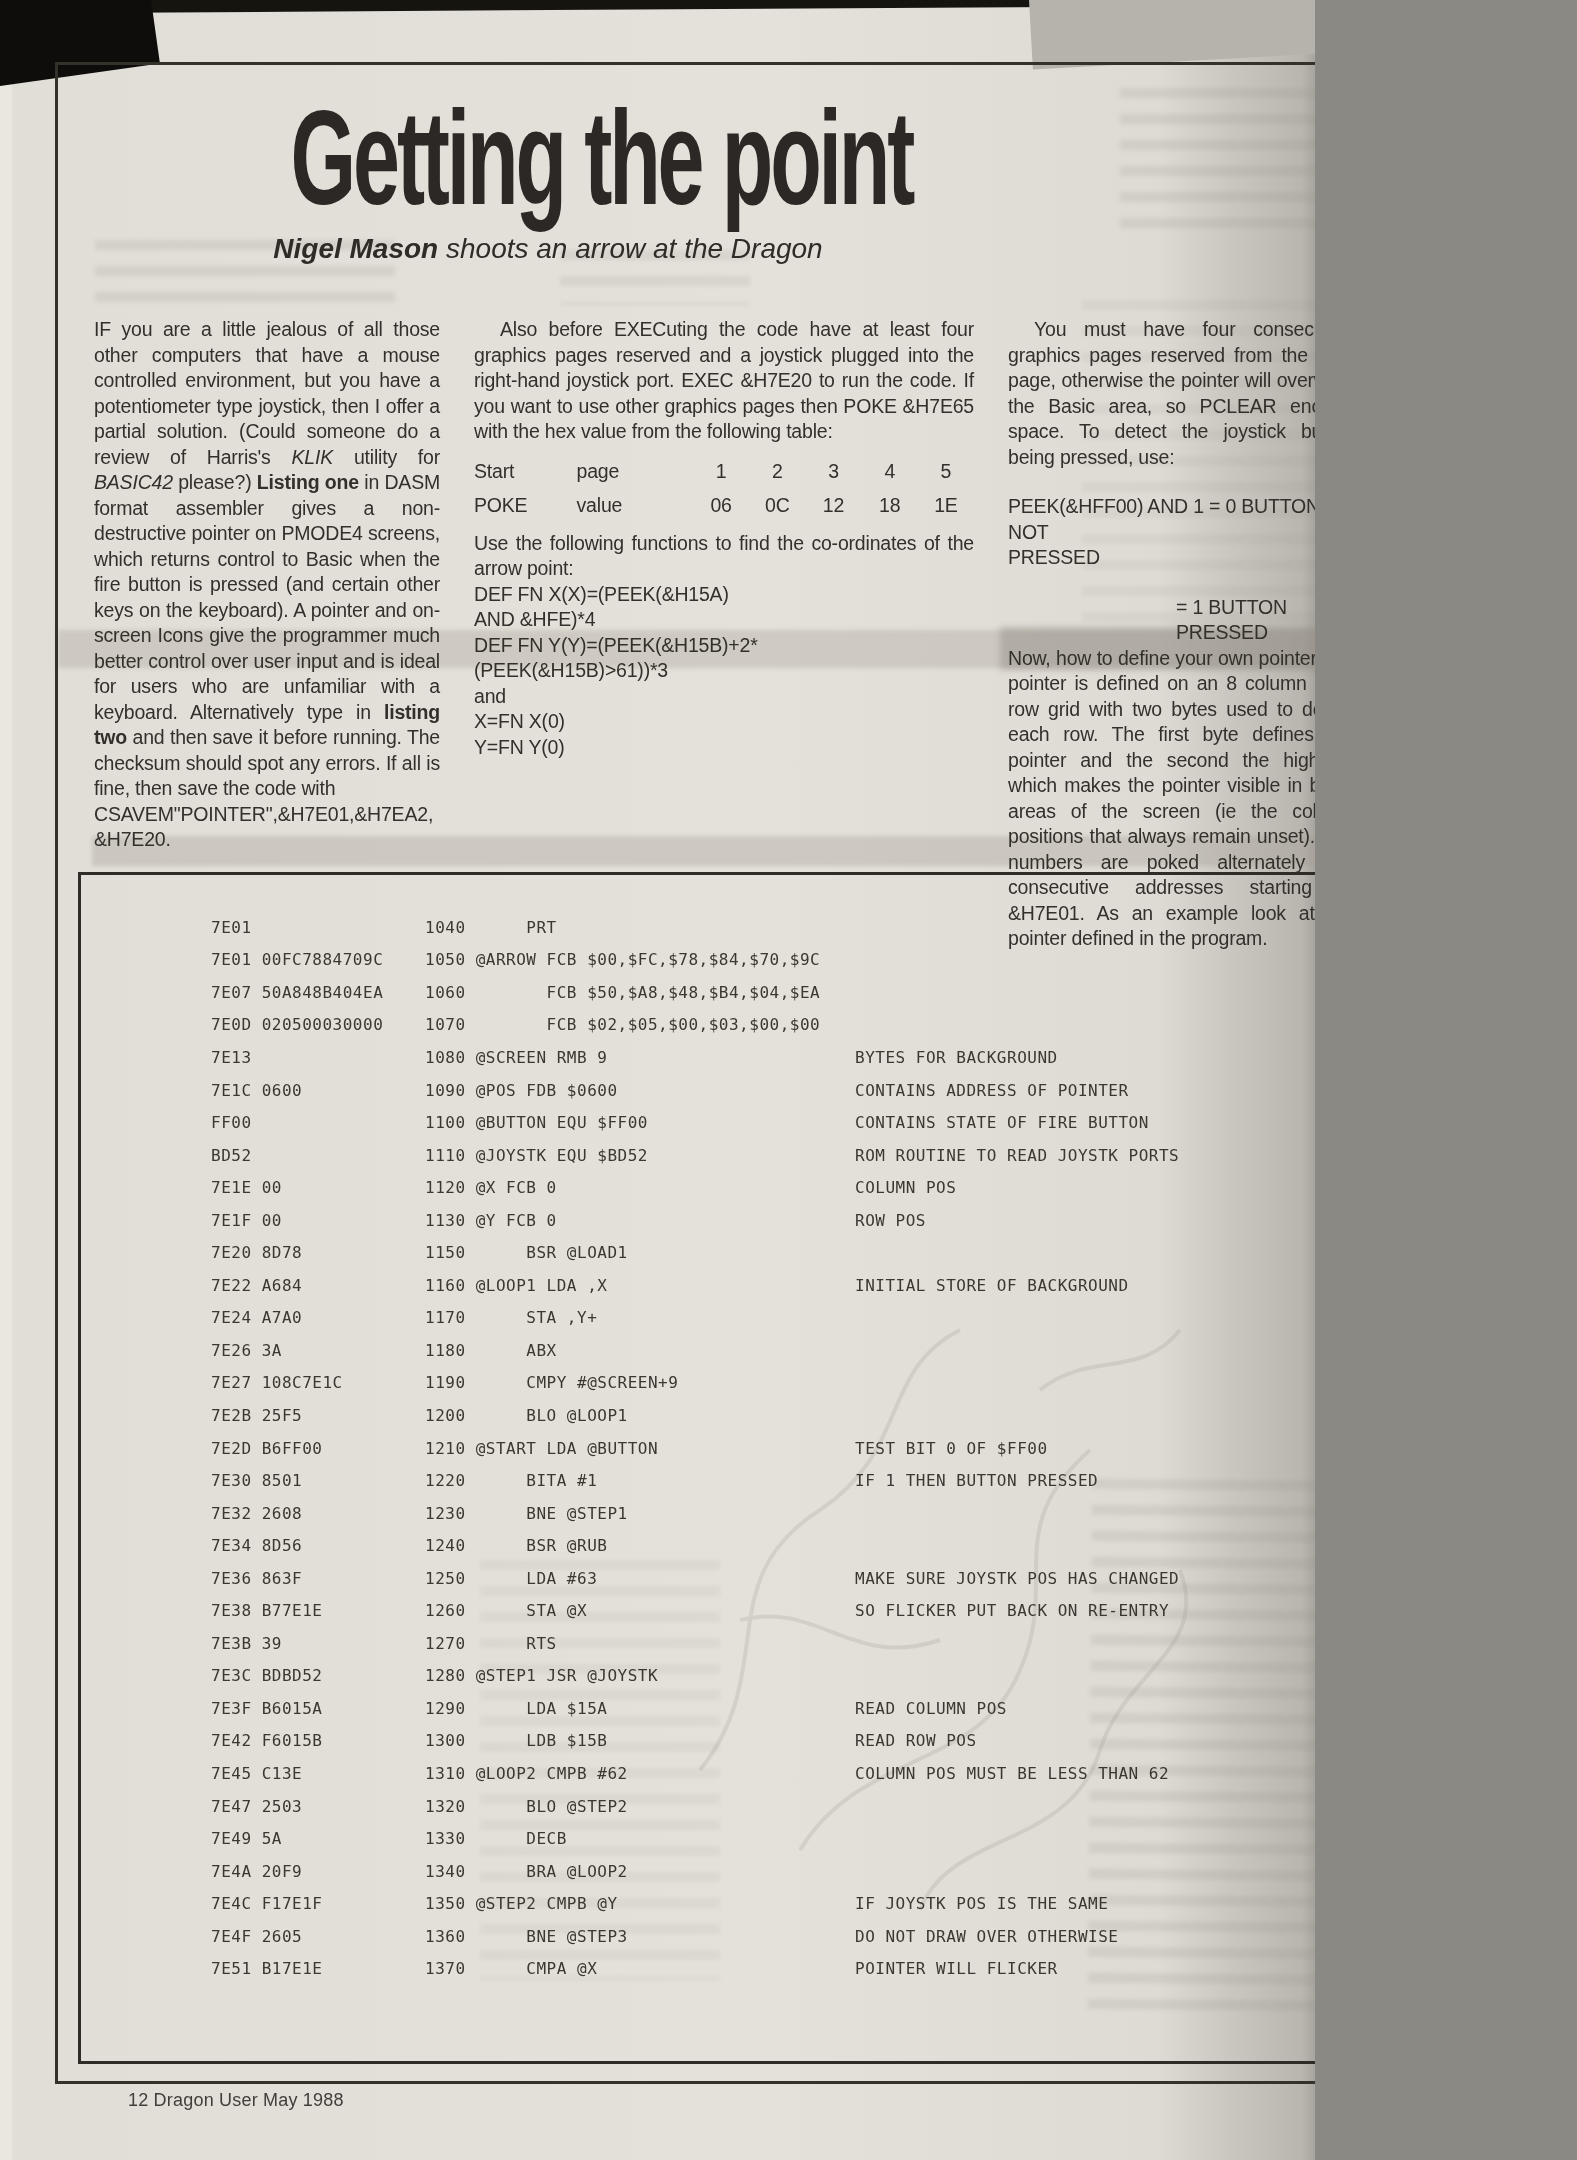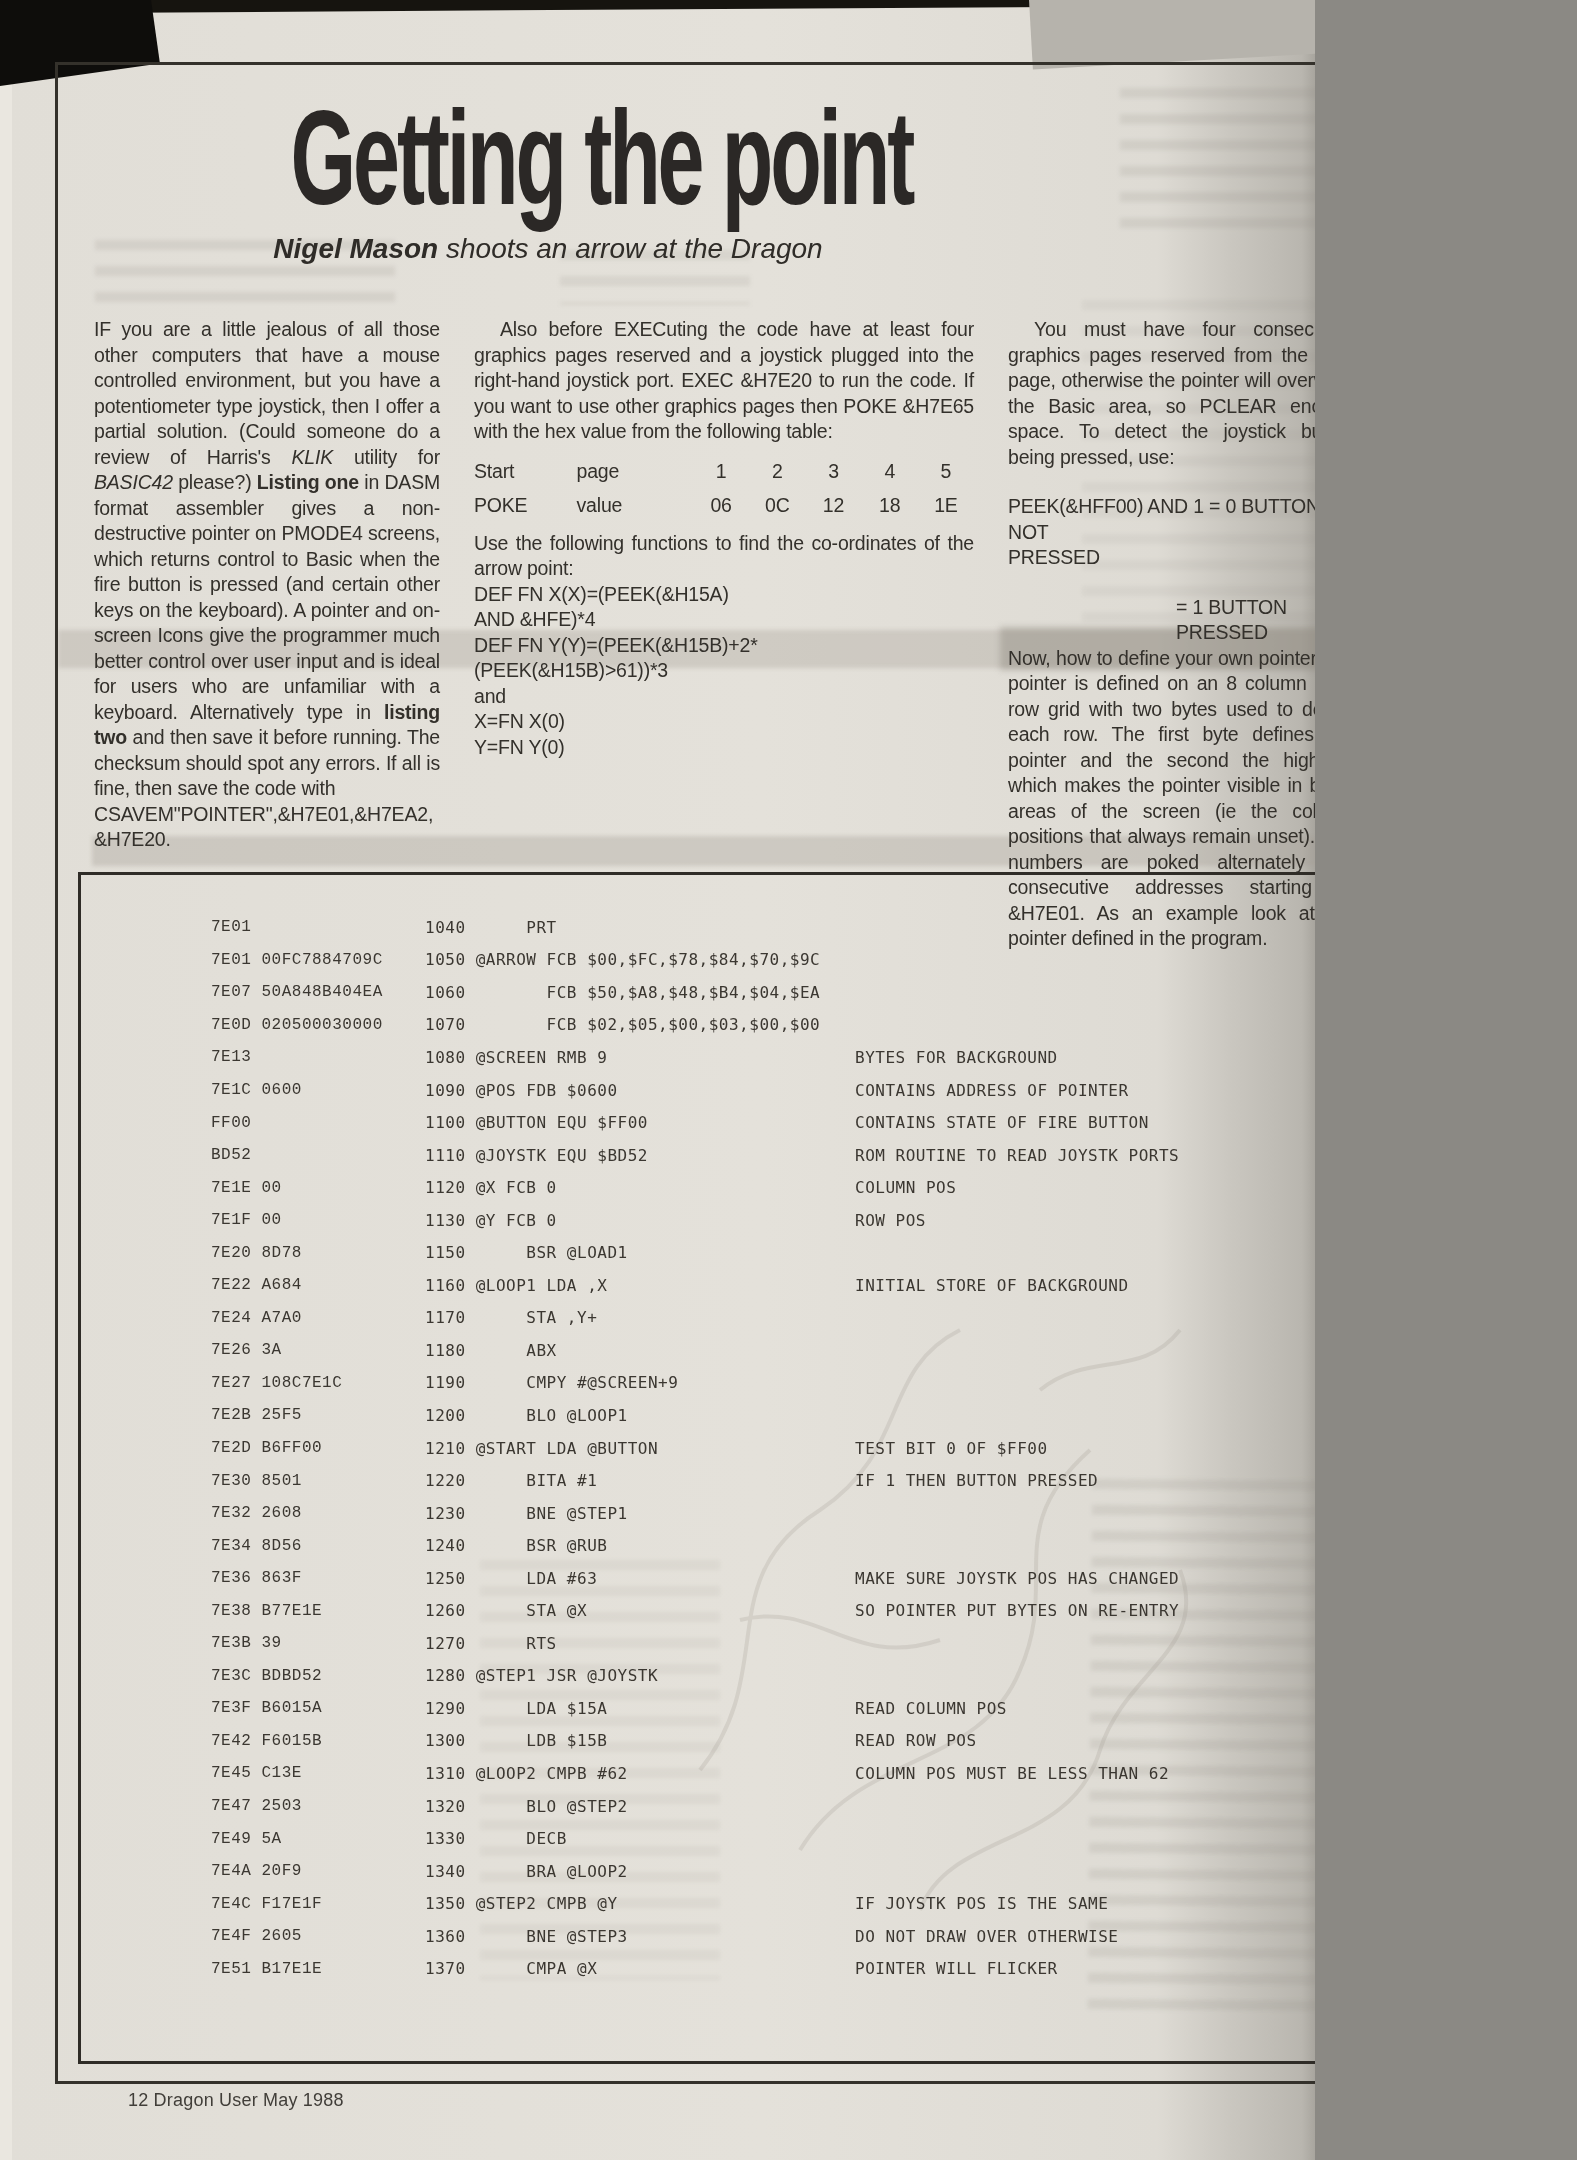--- a/index.html
+++ b/index.html
@@ -56,21 +56,21 @@
   .fnblock{margin-top:0;}
   .and-word{margin:13px 0;}
   .peekblock{margin-top:24px;}
   .peek-result{padding-left:168px;margin-top:24px;}
   .p-after{margin-top:42px;}
   
   .listing-box{position:absolute;left:78px;top:872px;width:1290px;height:1186px;border:3px solid #2f2c27;z-index:2;}
   .code-rows{position:absolute;left:0;top:36px;right:0;}
   .code-row{display:flex;padding-left:130px;height:32.55px;align-items:center;
     font-family:"DejaVu Sans Mono",monospace;font-size:16px;letter-spacing:0.5px;color:#3b3731;white-space:pre;}
-  .c-addr{width:214px;overflow:visible;font-family:Liberation Mono, monospace;}
+  .c-addr{width:214px;overflow:visible;}
   .c-src{width:430px;overflow:visible;}
   .c-comment{flex:1;}
   .footer{position:absolute;left:128px;top:2090px;font-size:18px;color:#413e39;letter-spacing:0.2px;z-index:2;}
 </style>
 </head>
 <body>
 
 <div class="page">
 
   <div class="left-light"></div>
@@ -293,21 +293,21 @@
 
         <div class="code-row">
           <span class="c-addr">7E36 863F</span>
           <span class="c-src">1250      LDA #63</span>
           <span class="c-comment">MAKE SURE JOYSTK POS HAS CHANGED</span>
         </div>
 
         <div class="code-row">
           <span class="c-addr">7E38 B77E1E</span>
           <span class="c-src">1260      STA @X</span>
-          <span class="c-comment">SO POINTER PUT BYTES ON RE-ENTRY</span>
+          <span class="c-comment">SO FLICKER PUT BACK ON RE-ENTRY</span>
         </div>
 
         <div class="code-row">
           <span class="c-addr">7E3B 39</span>
           <span class="c-src">1270      RTS</span>
           <span class="c-comment"></span>
         </div>
 
         <div class="code-row">
           <span class="c-addr">7E3C BDBD52</span>

